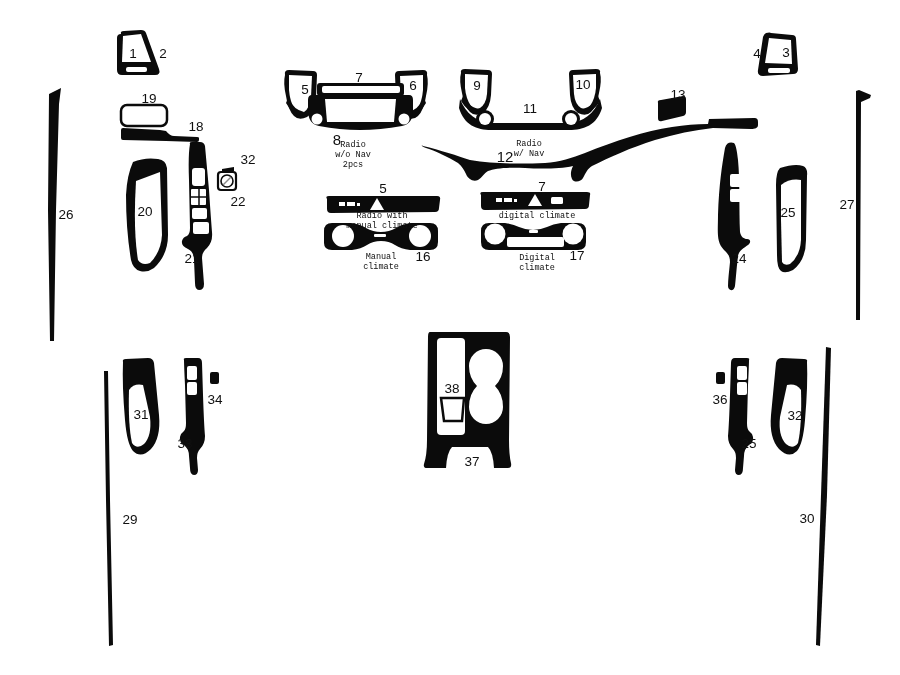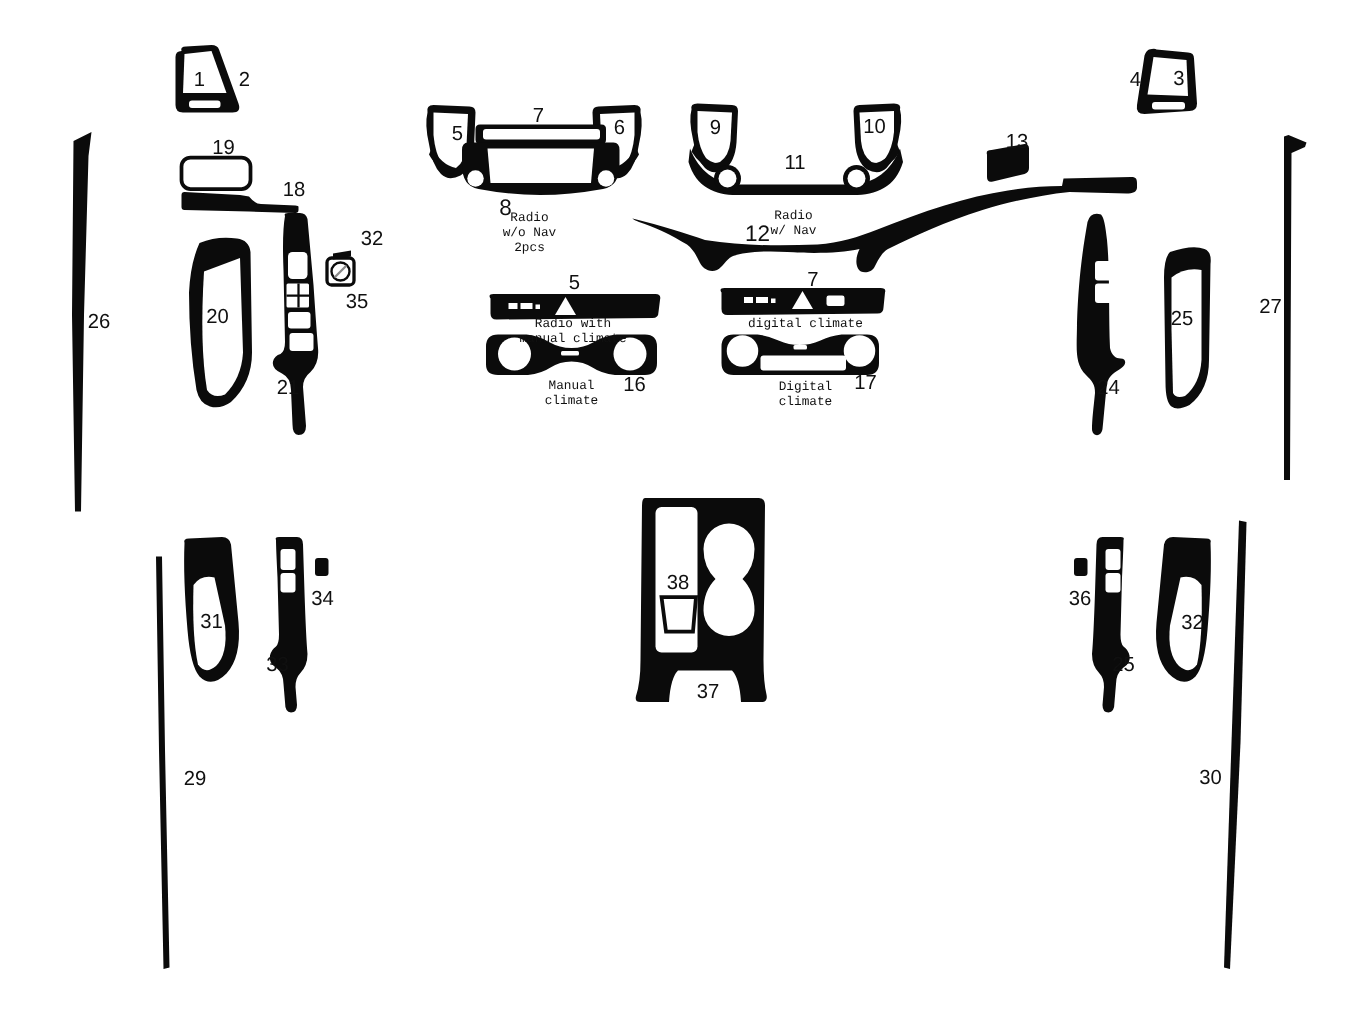--- a/index.html
+++ b/index.html
@@ -225,21 +225,21 @@
   <div class="num big" style="left:505px;top:156px">12</div>
   <div class="num" style="left:678px;top:94px">13</div>
   <div class="num" style="left:542px;top:186px">7</div>
   <div class="num" style="left:383px;top:188px">5</div>
   <div class="num" style="left:423px;top:256px">16</div>
   <div class="num" style="left:577px;top:255px">17</div>
   <div class="num" style="left:149px;top:98px">19</div>
   <div class="num" style="left:196px;top:126px">18</div>
   <div class="num" style="left:145px;top:211px">20</div>
   <div class="num" style="left:192px;top:258px">21</div>
-  <div class="num" style="left:238px;top:201px">35</div>
+  <div class="num" style="left:238px;top:201px">22</div>
   <div class="num" style="left:248px;top:159px">32</div>
   <div class="num" style="left:739px;top:258px">24</div>
   <div class="num" style="left:788px;top:212px">25</div>
   <div class="num" style="left:66px;top:214px">26</div>
   <div class="num" style="left:847px;top:204px">27</div>
   <div class="num" style="left:130px;top:519px">29</div>
   <div class="num" style="left:807px;top:518px">30</div>
   <div class="num" style="left:141px;top:414px">31</div>
   <div class="num" style="left:795px;top:415px">32</div>
   <div class="num" style="left:185px;top:443px">33</div>

